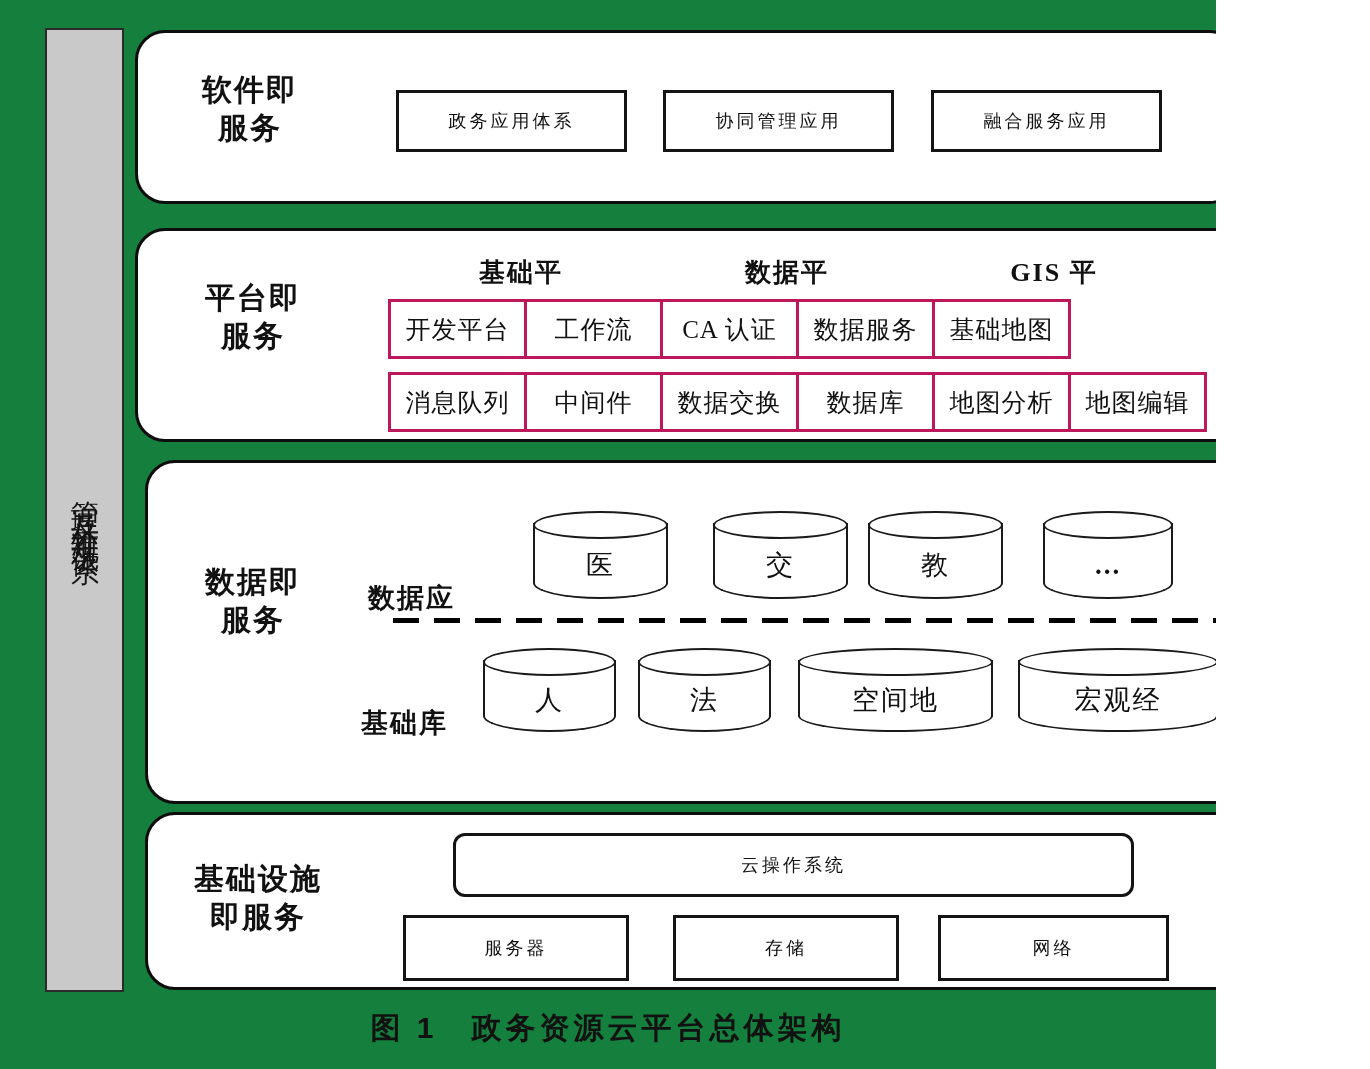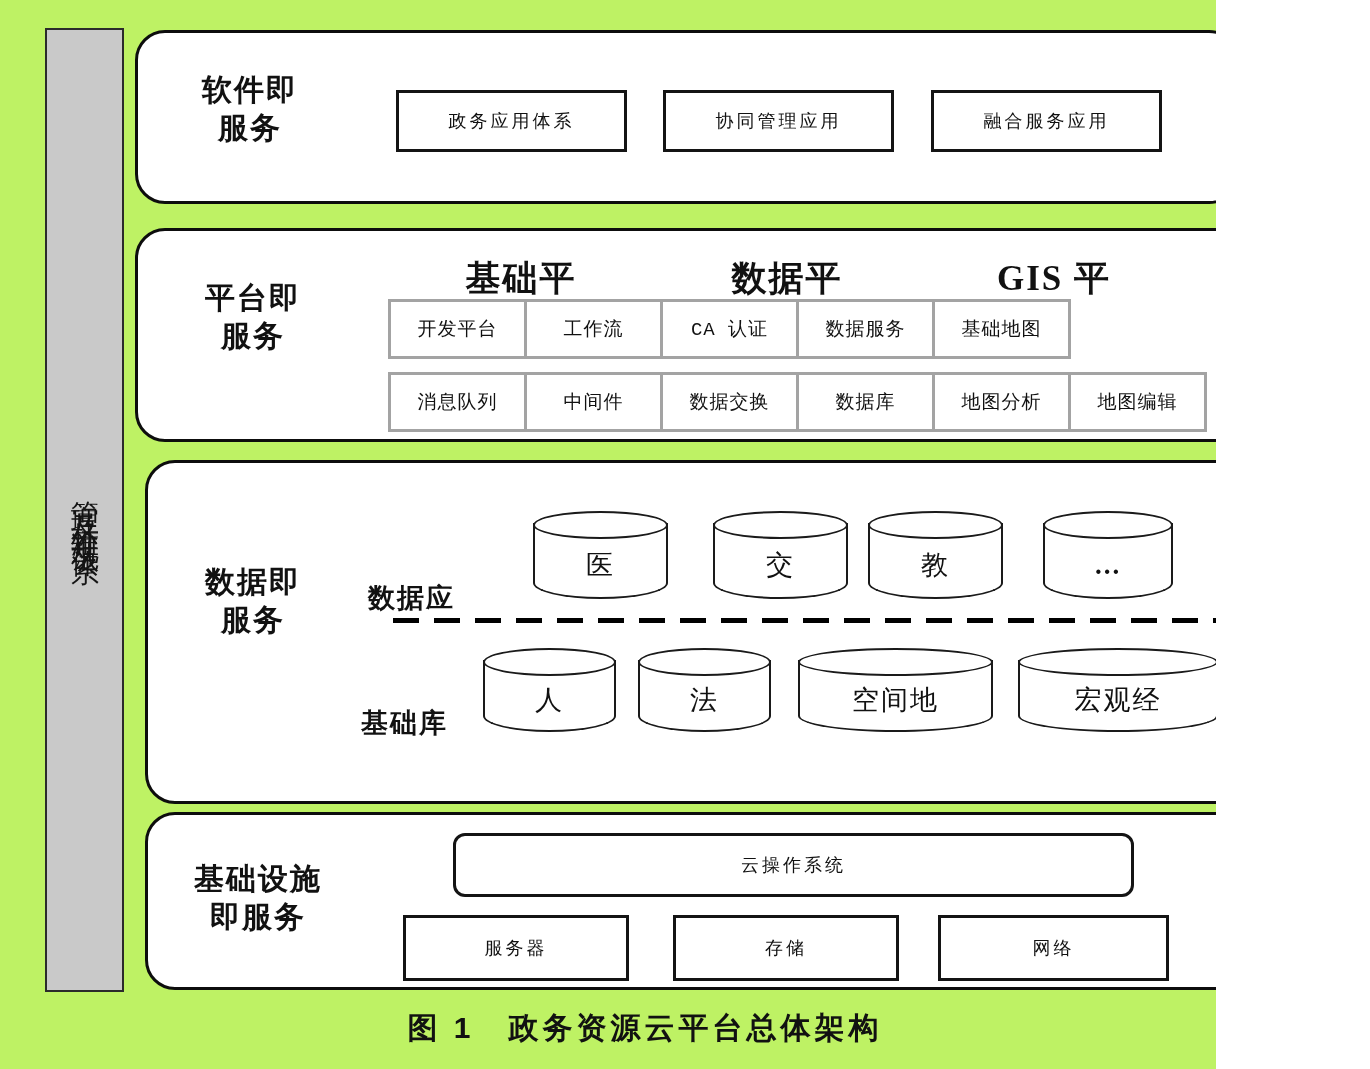--- a/index.html
+++ b/index.html
@@ -1,19 +1,19 @@
 <!DOCTYPE html>
 <html><head>
 <meta charset="utf-8">
 <style>
   html,body{margin:0;padding:0;background:#ffffff;}
   #canvas{
     position:relative;
     width:1216px;height:1069px;
-    background:#bef264;
+    background:#15803d;
     font-family:"Liberation Serif", serif;
     color:#111;
     overflow:hidden;
   }
   
   .pillar{
     position:absolute;
     background:#c9c9c9;
     border:2px solid #2b2b2b;
     display:flex;align-items:center;justify-content:center;
@@ -46,34 +46,33 @@
     border:3px solid #141414;
     background:#fff;
     display:flex;align-items:center;justify-content:center;
     font-size:18px;
     letter-spacing:3px;
   }
   
   .cellrow{position:absolute;display:flex;}
   .cell{
     width:133px;height:54px;
-    border:3px solid #a3a3a3;
+    border:3px solid #be185d;
     margin-left:-3px;
     background:#fff;
     display:flex;align-items:center;justify-content:center;
-    font-size:19px;
+    font-size:25px;
     letter-spacing:1px;
-    font-family:Liberation Mono, monospace;
   }
   .cell:first-child{margin-left:0;}
   .grp{
     position:absolute;
     width:266px;height:30px;
     text-align:center;
-    font-size:35px;
+    font-size:26px;
     font-weight:bold;
     letter-spacing:2px;
   }
   .sublabel{
     position:absolute;
     font-size:27px;
     font-weight:bold;
     letter-spacing:2px;
     margin-top:34px;
   }
@@ -98,21 +97,20 @@
     background:repeating-linear-gradient(90deg,#000 0 26px,transparent 26px 41px);
   }
   .caption{
     position:absolute;
     width:100%;
     text-align:center;
     font-family:"Liberation Sans", sans-serif;
     font-weight:bold;
     font-size:30px;
     letter-spacing:4px;
-    margin-left:37px;
   }
 </style>
 </head>
 <body>
 
 <div id="canvas">
 
   <div class="pillar" style="left:45px;top:28px;width:75px;height:960px;">
     <div class="vtext">管理及标准规范体系</div>
   </div>

